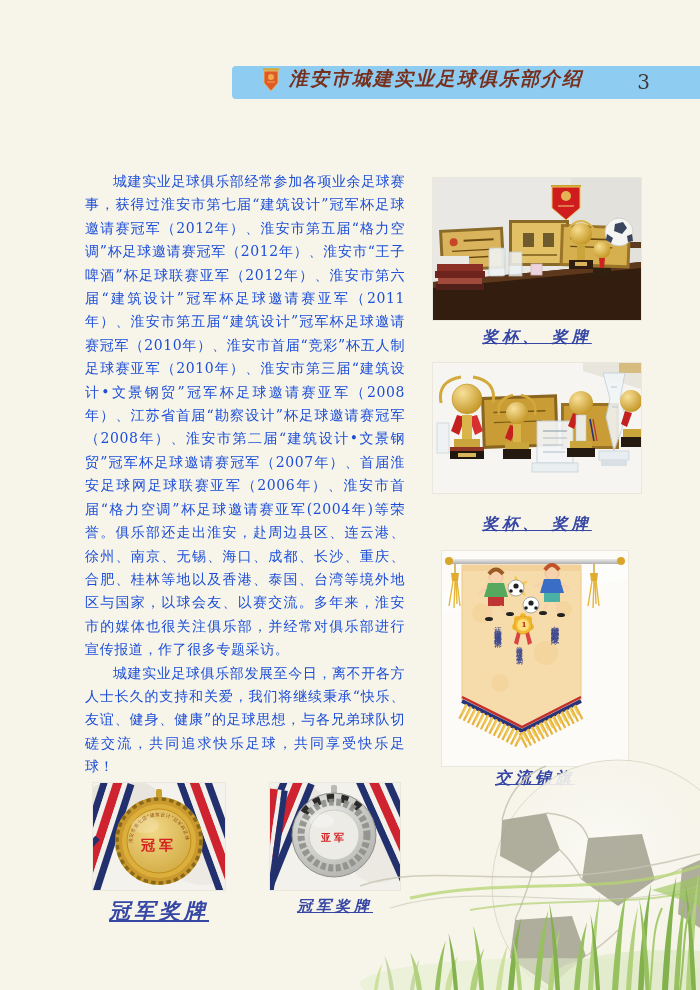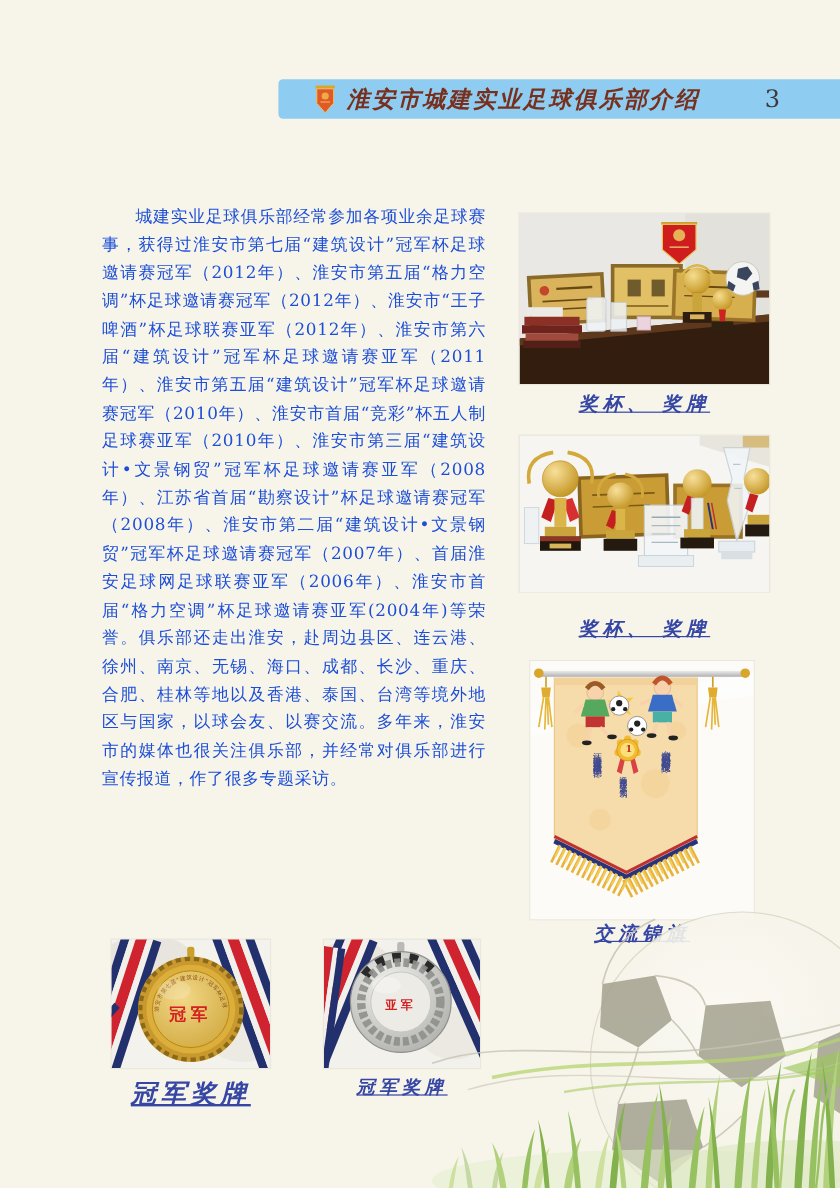--- a/index.html
+++ b/index.html
@@ -1,21 +1,21 @@
 <!DOCTYPE html>
 <html><head>
 <meta charset="utf-8">
 <style>
   html,body{margin:0;padding:0;background:#ffffff;}
   .page{position:relative;width:700px;height:990px;background:#f7f5e9;overflow:hidden;
         font-family:"DejaVu Serif","Liberation Serif",serif;}
 
   
   .header-bar{position:absolute;left:232px;top:66px;width:468px;height:33px;
-              background:#8ecdf1;border-radius:4px 0 0 4px;display:flex;align-items:center;}
+              background:#8ecdf1;border-radius:4px 0 0 4px;display:flex;}
   .header-icon{margin-left:30px;flex:0 0 auto;}
   .header-title{margin-left:9px;font-size:19px;font-weight:bold;font-style:italic;
                 color:#78301e;letter-spacing:2px;white-space:nowrap;}
   .header-page-num{position:absolute;right:50px;top:4px;font-size:20px;color:#3a3a3a;}
 
   
   .article{position:absolute;left:85px;top:170px;width:320px;font-size:14px;
            line-height:23.4px;letter-spacing:0.6px;color:#1d4ed8;text-align:justify;}
   .article p{margin:0;text-indent:2em;}
 
@@ -57,20 +57,21 @@
       <polygon points="2,5 16,5 16,17 9,25 2,17" fill="#e05a28" stroke="#f0c060" stroke-width="0.8"></polygon>
       <circle cx="9" cy="11" r="3" fill="#f2b24a" opacity="0.9"></circle>
       <line x1="5" y1="16" x2="13" y2="16" stroke="#f2c062" stroke-width="0.8"></line>
     </svg>
     <div class="header-title">淮安市城建实业足球俱乐部介绍</div>
     <div class="header-page-num">3</div>
   </div>
 
   <div class="article">
     <p>城建实业足球俱乐部经常参加各项业余足球赛事，获得过淮安市第七届“建筑设计”冠军杯足球邀请赛冠军（2012年）、淮安市第五届“格力空调”杯足球邀请赛冠军（2012年）、淮安市“王子啤酒”杯足球联赛亚军（2012年）、淮安市第六届“建筑设计”冠军杯足球邀请赛亚军（2011年）、淮安市第五届“建筑设计”冠军杯足球邀请赛冠军（2010年）、淮安市首届“竞彩”杯五人制足球赛亚军（2010年）、淮安市第三届“建筑设计•文景钢贸”冠军杯足球邀请赛亚军（2008年）、江苏省首届“勘察设计”杯足球邀请赛冠军（2008年）、淮安市第二届“建筑设计•文景钢贸”冠军杯足球邀请赛冠军（2007年）、首届淮安足球网足球联赛亚军（2006年）、淮安市首届“格力空调”杯足球邀请赛亚军(2004年)等荣誉。俱乐部还走出淮安，赴周边县区、连云港、徐州、南京、无锡、海口、成都、长沙、重庆、合肥、桂林等地以及香港、泰国、台湾等境外地区与国家，以球会友、以赛交流。多年来，淮安市的媒体也很关注俱乐部，并经常对俱乐部进行宣传报道，作了很多专题采访。</p>
+    <p>城建实业足球俱乐部发展至今日，离不开各方人士长久的支持和关爱，我们将继续秉承“快乐、友谊、健身、健康”的足球思想，与各兄弟球队切磋交流，共同追求快乐足球，共同享受快乐足球！</p>
   </div>
 
   <svg class="photo photo1" viewBox="0 0 208 142" preserveAspectRatio="none">
     <defs>
       <radialGradient id="p1sph" cx="0.35" cy="0.3" r="0.9">
         <stop offset="0" stop-color="#f6dd8e"></stop>
           <stop offset="1" stop-color="#b8860b"></stop>
       </radialGradient>
     </defs>
     <rect width="208" height="142" fill="#e9e8e4"></rect>

